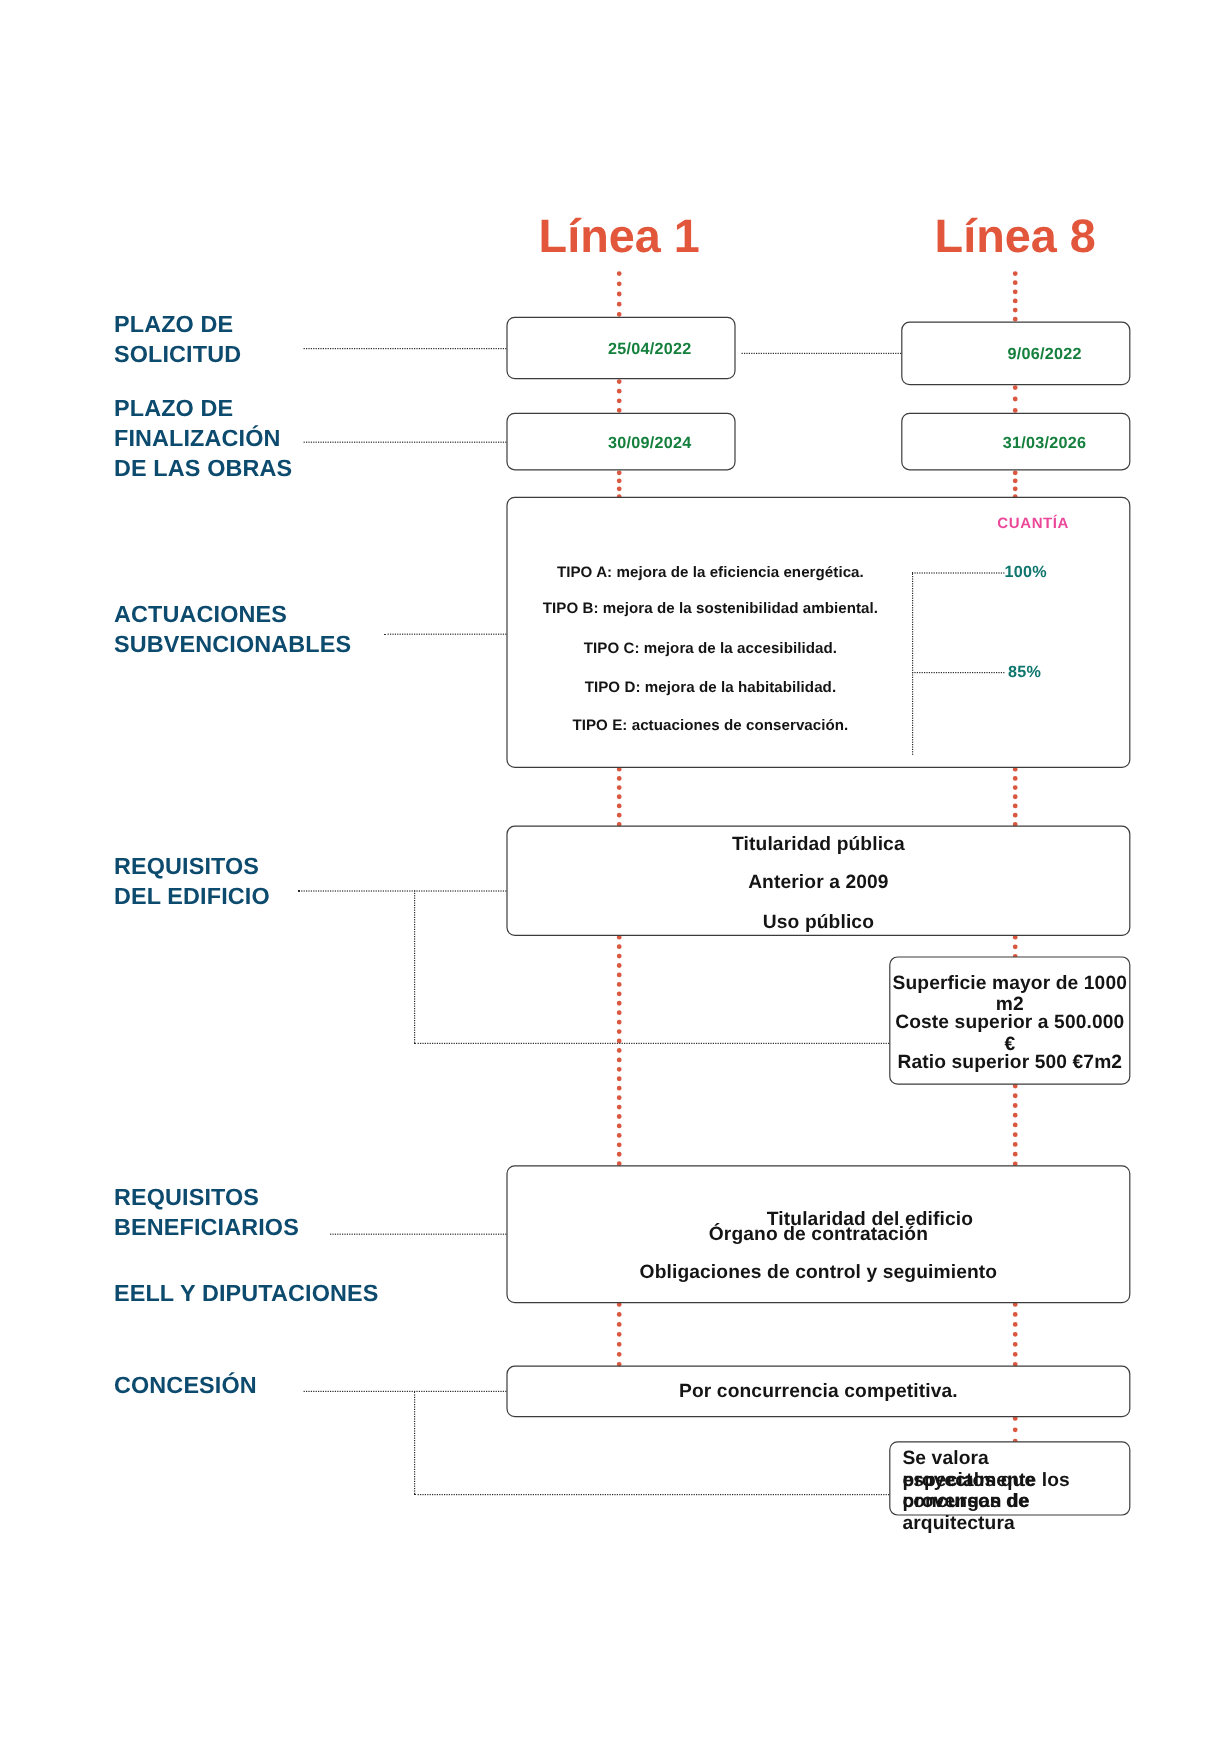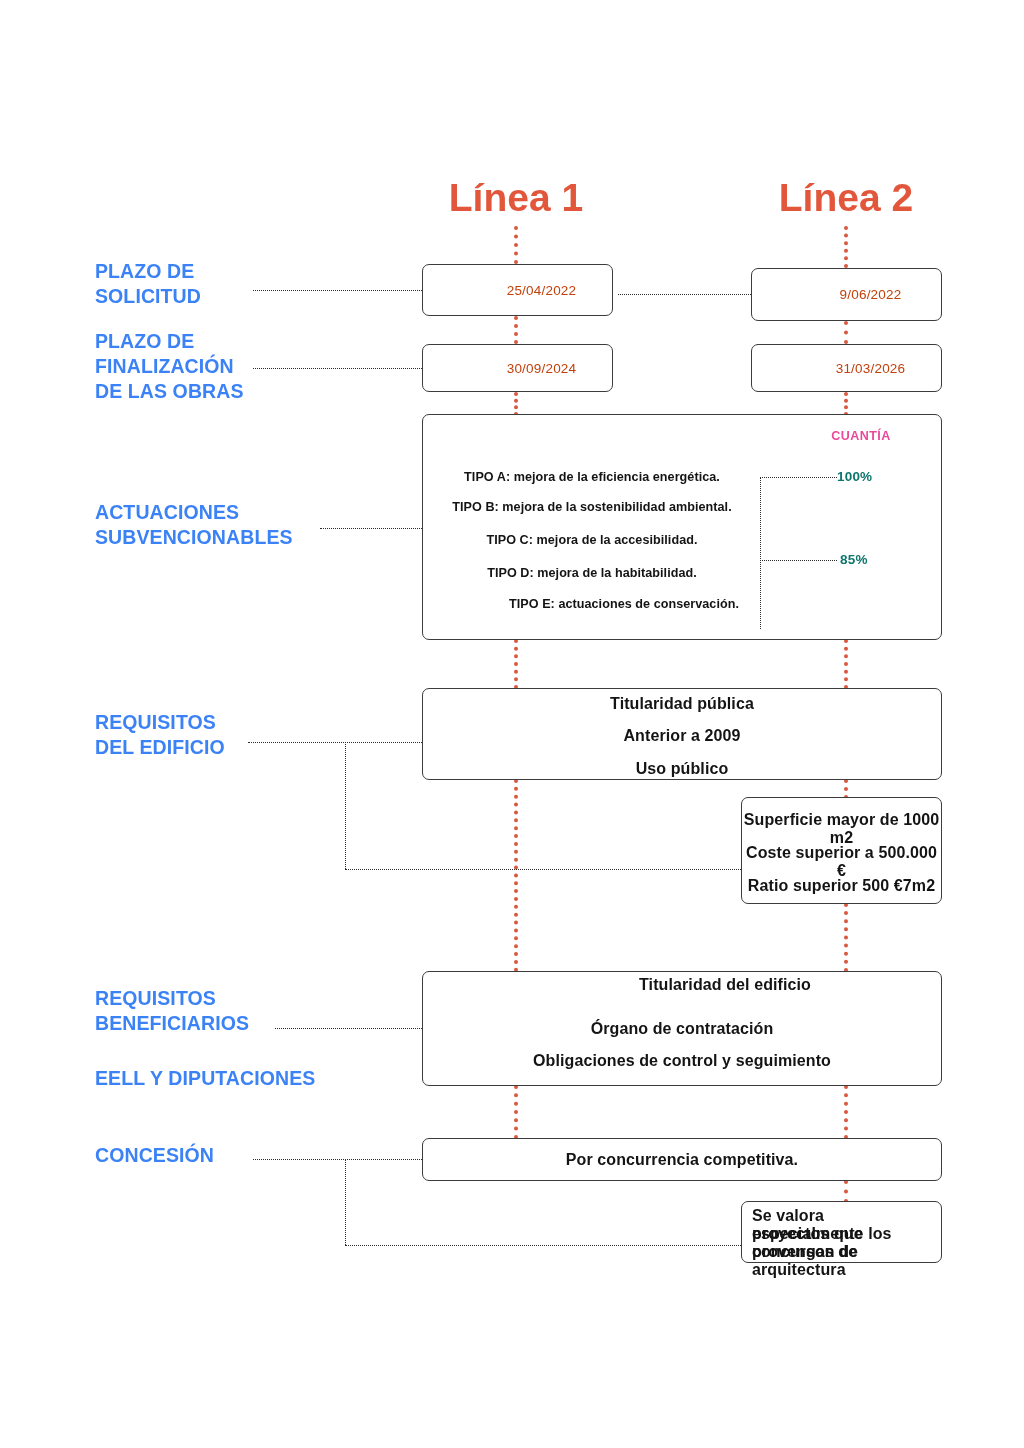--- a/index.html
+++ b/index.html
@@ -64,43 +64,43 @@
     text-align: center;
     white-space: nowrap;
   }
   #col-heading-1 { left: 396px; top: 178px; width: 240px; }
   #col-heading-2 { left: 726px; top: 178px; width: 240px; }
 
   
   .row-label {
     font-size: 19.5px;
     font-weight: 700;
-    color: #3b82f6;
+    color: #0c4a6e;
     line-height: 1.29;
     letter-spacing: 0.1px;
     text-transform: uppercase;
     white-space: pre-line;
   }
 
   
   .box {
     border: 1.6px solid #3c3c3c;
     border-radius: 7px;
     background: #ffffff;
   }
   .box-center {
     display: flex;
     align-items: center;
     justify-content: center;
     text-align: center;
   }
   .box-date {
     font-size: 13.5px;
-    font-weight: 400;
-    color: #c2410c;
+    font-weight: 700;
+    color: #15803d;
     letter-spacing: 0.2px;
     margin-left: 48px;
   }
   .box-line {
     font-size: 16px;
     font-weight: 700;
     color: #141414;
     text-align: center;
     letter-spacing: 0.1px;
   }
@@ -154,21 +154,21 @@
   #concesion-box { left: 422px; top: 1138px; width: 520px; height: 43px; }
   #concesion-l2-box { left: 741px; top: 1201px; width: 201px; height: 62px; }
 </style>
 </head>
 <body>
 
 <div id="canvas">
 
 
   <div class="abs col-heading" id="col-heading-1">Línea 1</div>
-  <div class="abs col-heading" id="col-heading-2">Línea 2</div>
+  <div class="abs col-heading" id="col-heading-2">Línea 8</div>
 
   <div class="abs vdot-orange" style="left:514px; top:226px; height:38px;"></div>
   <div class="abs vdot-orange" style="left:514px; top:316px; height:28px;"></div>
   <div class="abs vdot-orange" style="left:514px; top:392px; height:24px;"></div>
   <div class="abs vdot-orange" style="left:514px; top:639px; height:50px;"></div>
   <div class="abs vdot-orange" style="left:514px; top:779px; height:193px;"></div>
   <div class="abs vdot-orange" style="left:514px; top:1085px; height:54px;"></div>
 
   <div class="abs vdot-orange" style="left:844px; top:226px; height:42px;"></div>
   <div class="abs vdot-orange" style="left:844px; top:321px; height:23px;"></div>
@@ -206,21 +206,21 @@
   <div class="abs hdot" style="left:320px; top:528px; width:102px;"></div>
 
   <div class="abs box" id="actuaciones-box"></div>
 
   <div class="abs" id="cuantia-title">CUANTÍA</div>
 
   <div class="abs tipo-row" style="top:470px;">TIPO A: mejora de la eficiencia energética.</div>
   <div class="abs tipo-row" style="top:500px;">TIPO B: mejora de la sostenibilidad ambiental.</div>
   <div class="abs tipo-row" style="top:533px;">TIPO C: mejora de la accesibilidad.</div>
   <div class="abs tipo-row" style="top:566px;">TIPO D: mejora de la habitabilidad.</div>
-  <div class="abs tipo-row" style="top:597px;margin-left:32px;">TIPO E: actuaciones de conservación.</div>
+  <div class="abs tipo-row" style="top:597px;">TIPO E: actuaciones de conservación.</div>
 
   <div class="abs hdot" style="left:760px; top:477px; width:77px;"></div>
   <div class="abs cuantia-val" style="left:837px; top:469px;">100%</div>
 
   <div class="abs vdot" style="left:760px; top:477px; height:152px;"></div>
 
   <div class="abs hdot" style="left:760px; top:560px; width:77px;"></div>
   <div class="abs cuantia-val" style="left:840px; top:552px;">85%</div>
 
   <div class="abs row-label" style="left:95px; top:710px; width:250px;">REQUISITOS
@@ -238,21 +238,21 @@
   <div class="abs box-line" style="left:741px; top:811px; width:201px;">Superficie mayor de 1000 m2</div>
   <div class="abs box-line" style="left:741px; top:844px; width:201px;">Coste superior a 500.000 €</div>
   <div class="abs box-line" style="left:741px; top:877px; width:201px;">Ratio superior 500 €7m2</div>
 
   <div class="abs row-label" style="left:95px; top:986px; width:280px;">REQUISITOS
 BENEFICIARIOS</div>
   <div class="abs row-label" style="left:95px; top:1066px; width:300px;">EELL Y DIPUTACIONES</div>
   <div class="abs hdot" style="left:275px; top:1028px; width:147px;"></div>
 
   <div class="abs box" id="beneficiarios-box"></div>
-  <div class="abs box-line" style="left:422px; top:976px; width:566px;padding-left:40px;">Titularidad del edificio</div>
+  <div class="abs box-line" style="left:422px; top:1008px; width:566px;padding-left:40px;">Titularidad del edificio</div>
   <div class="abs box-line" style="left:422px; top:1020px; width:520px;">Órgano de contratación</div>
   <div class="abs box-line" style="left:422px; top:1052px; width:520px;">Obligaciones de control y seguimiento</div>
 
   <div class="abs row-label" style="left:95px; top:1143px; width:250px;">CONCESIÓN</div>
   <div class="abs hdot" style="left:253px; top:1159px; width:169px;"></div>
   <div class="abs vdot" style="left:345px; top:1159px; height:86px;"></div>
   <div class="abs hdot" style="left:345px; top:1245px; width:396px;"></div>
 
   <div class="abs box box-center" id="concesion-box">
     <span class="box-line">Por concurrencia competitiva.</span>

